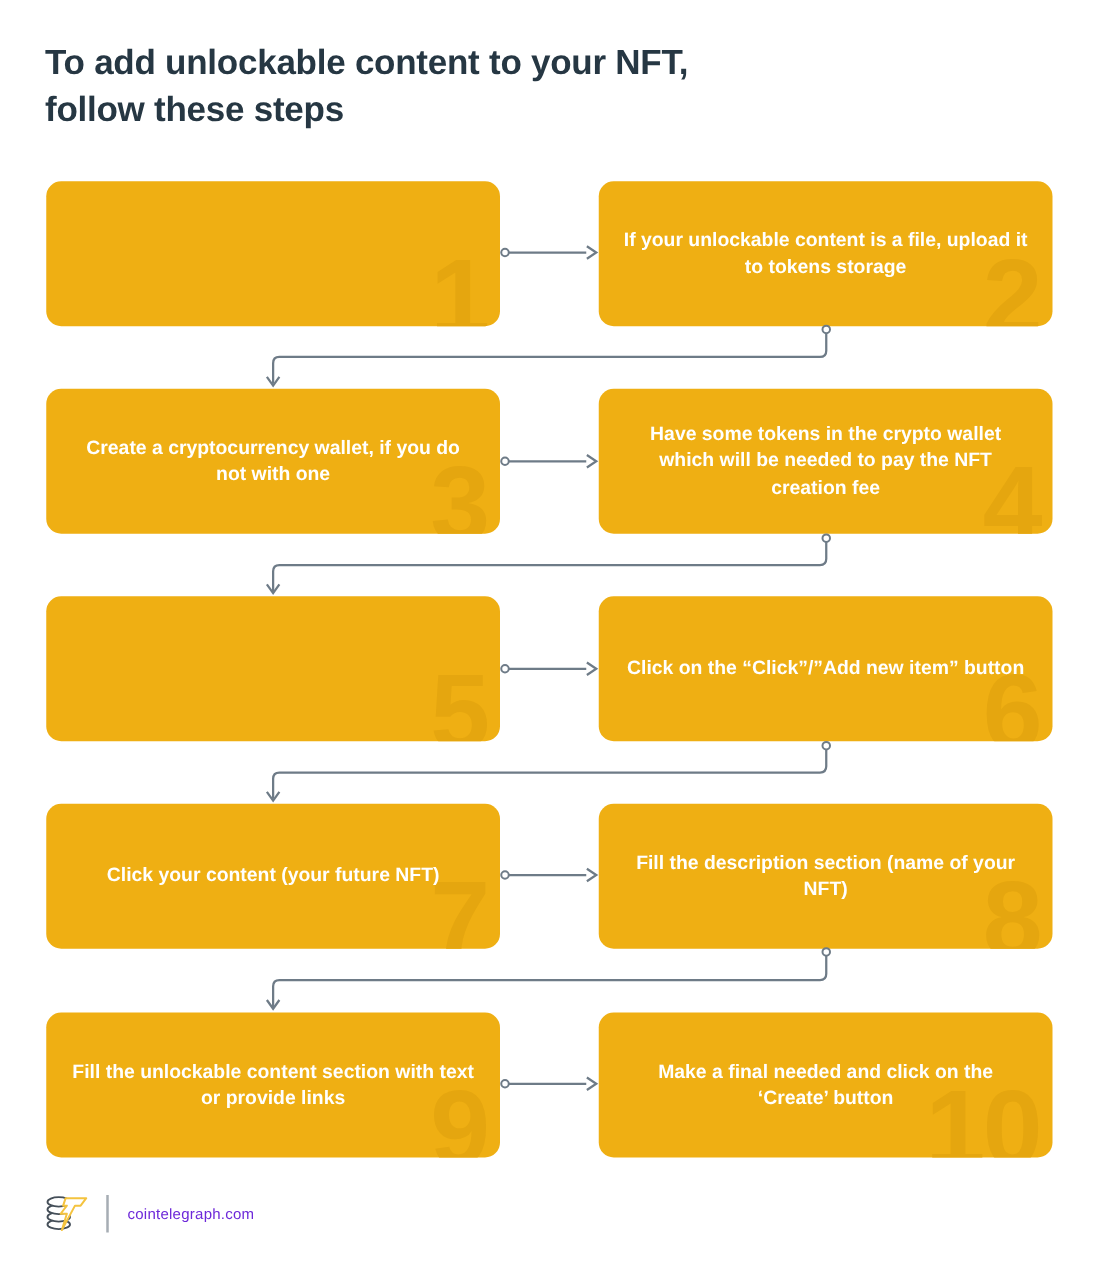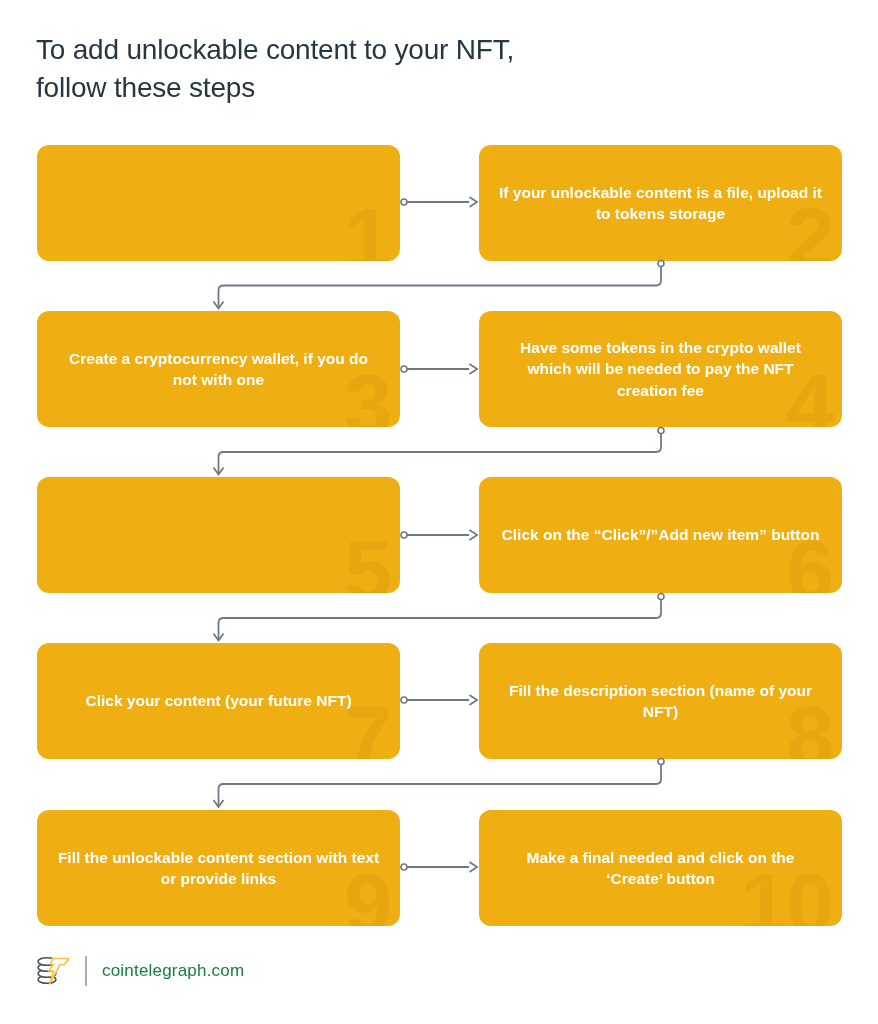--- a/index.html
+++ b/index.html
@@ -10,21 +10,21 @@
     position: relative;
     overflow: hidden;
   }
   .page { position: absolute; inset: 0; }
   .title {
     position: absolute;
     top: 31px; left: 36px;
     margin: 0;
     font-size: 28px;
     line-height: 1.36;
-    font-weight: normal;
+    font-weight: bold;
     color: #263743;
     white-space: pre-line;
     letter-spacing: -0.2px;
   }
   .box {
     position: absolute;
     width: 363px; height: 116px;
     box-sizing: border-box;
     padding: 0 20px;
     background: #EFAF13;
@@ -79,22 +79,22 @@
     display: flex;
     align-items: center;
   }
   .logo-svg { width: 36px; height: 38px; display: block; }
   .footer-divider {
     width: 2px; height: 30px;
     background: #A6ADB4;
     margin: 0 15px 0 13px;
   }
   .site-label {
-    font-size: 17px;
-    color: #15803d;
+    font-size: 12px;
+    color: #6d28d9;
     letter-spacing: 0.2px;
   }
 </style>
 </head>
 <body>
 
 <div class="page">
 
   <h1 class="title">To add unlockable content to your NFT,
 follow these steps</h1>

